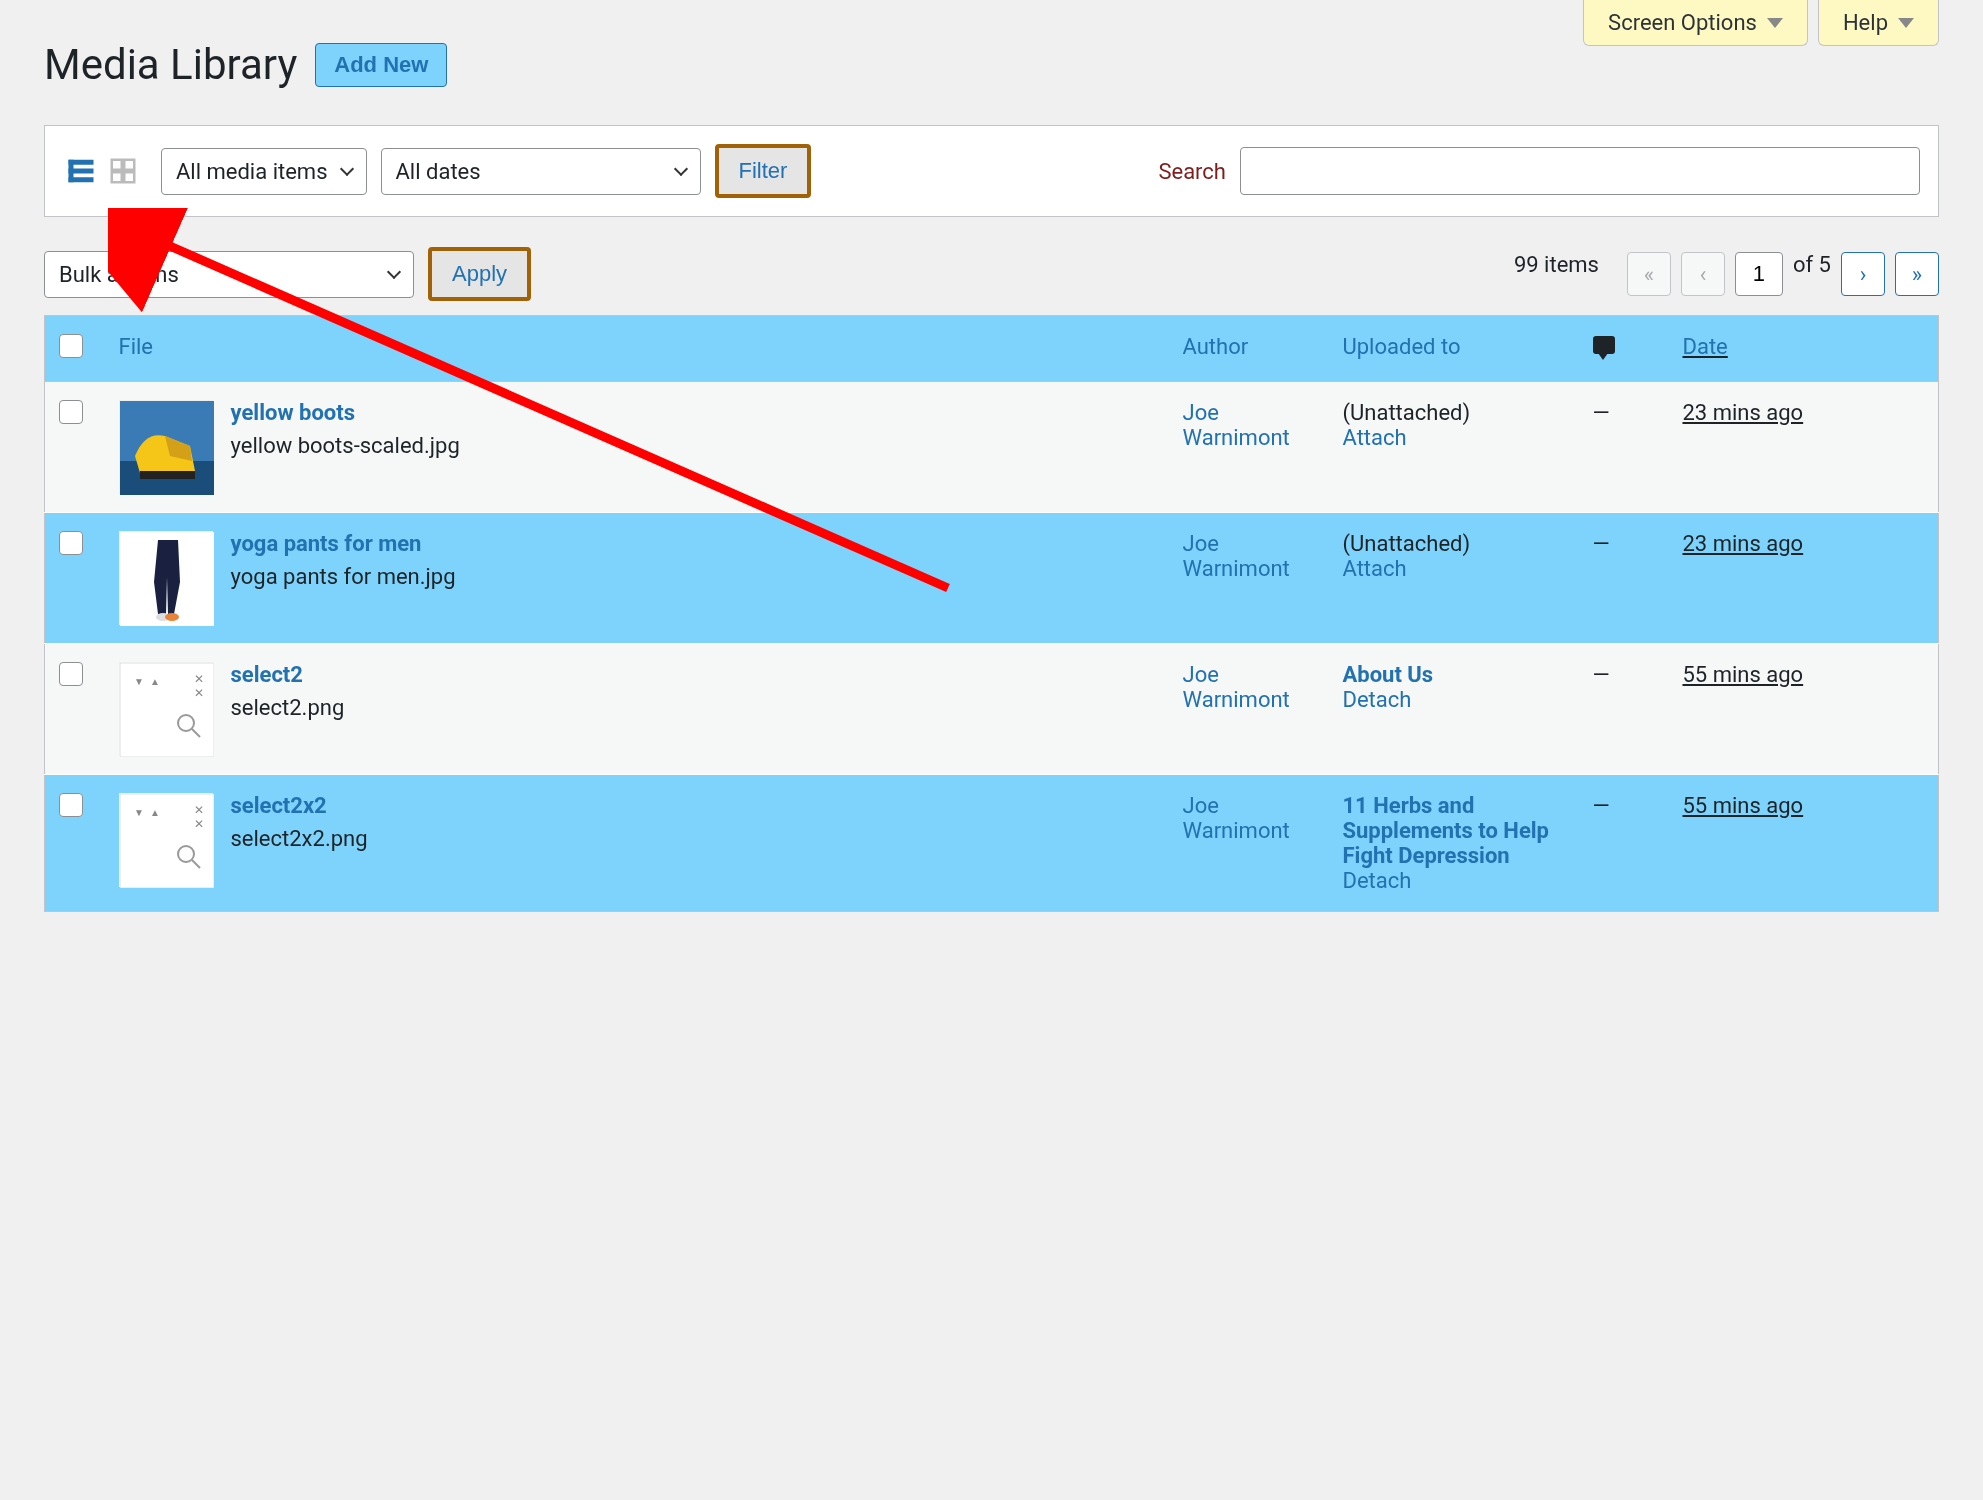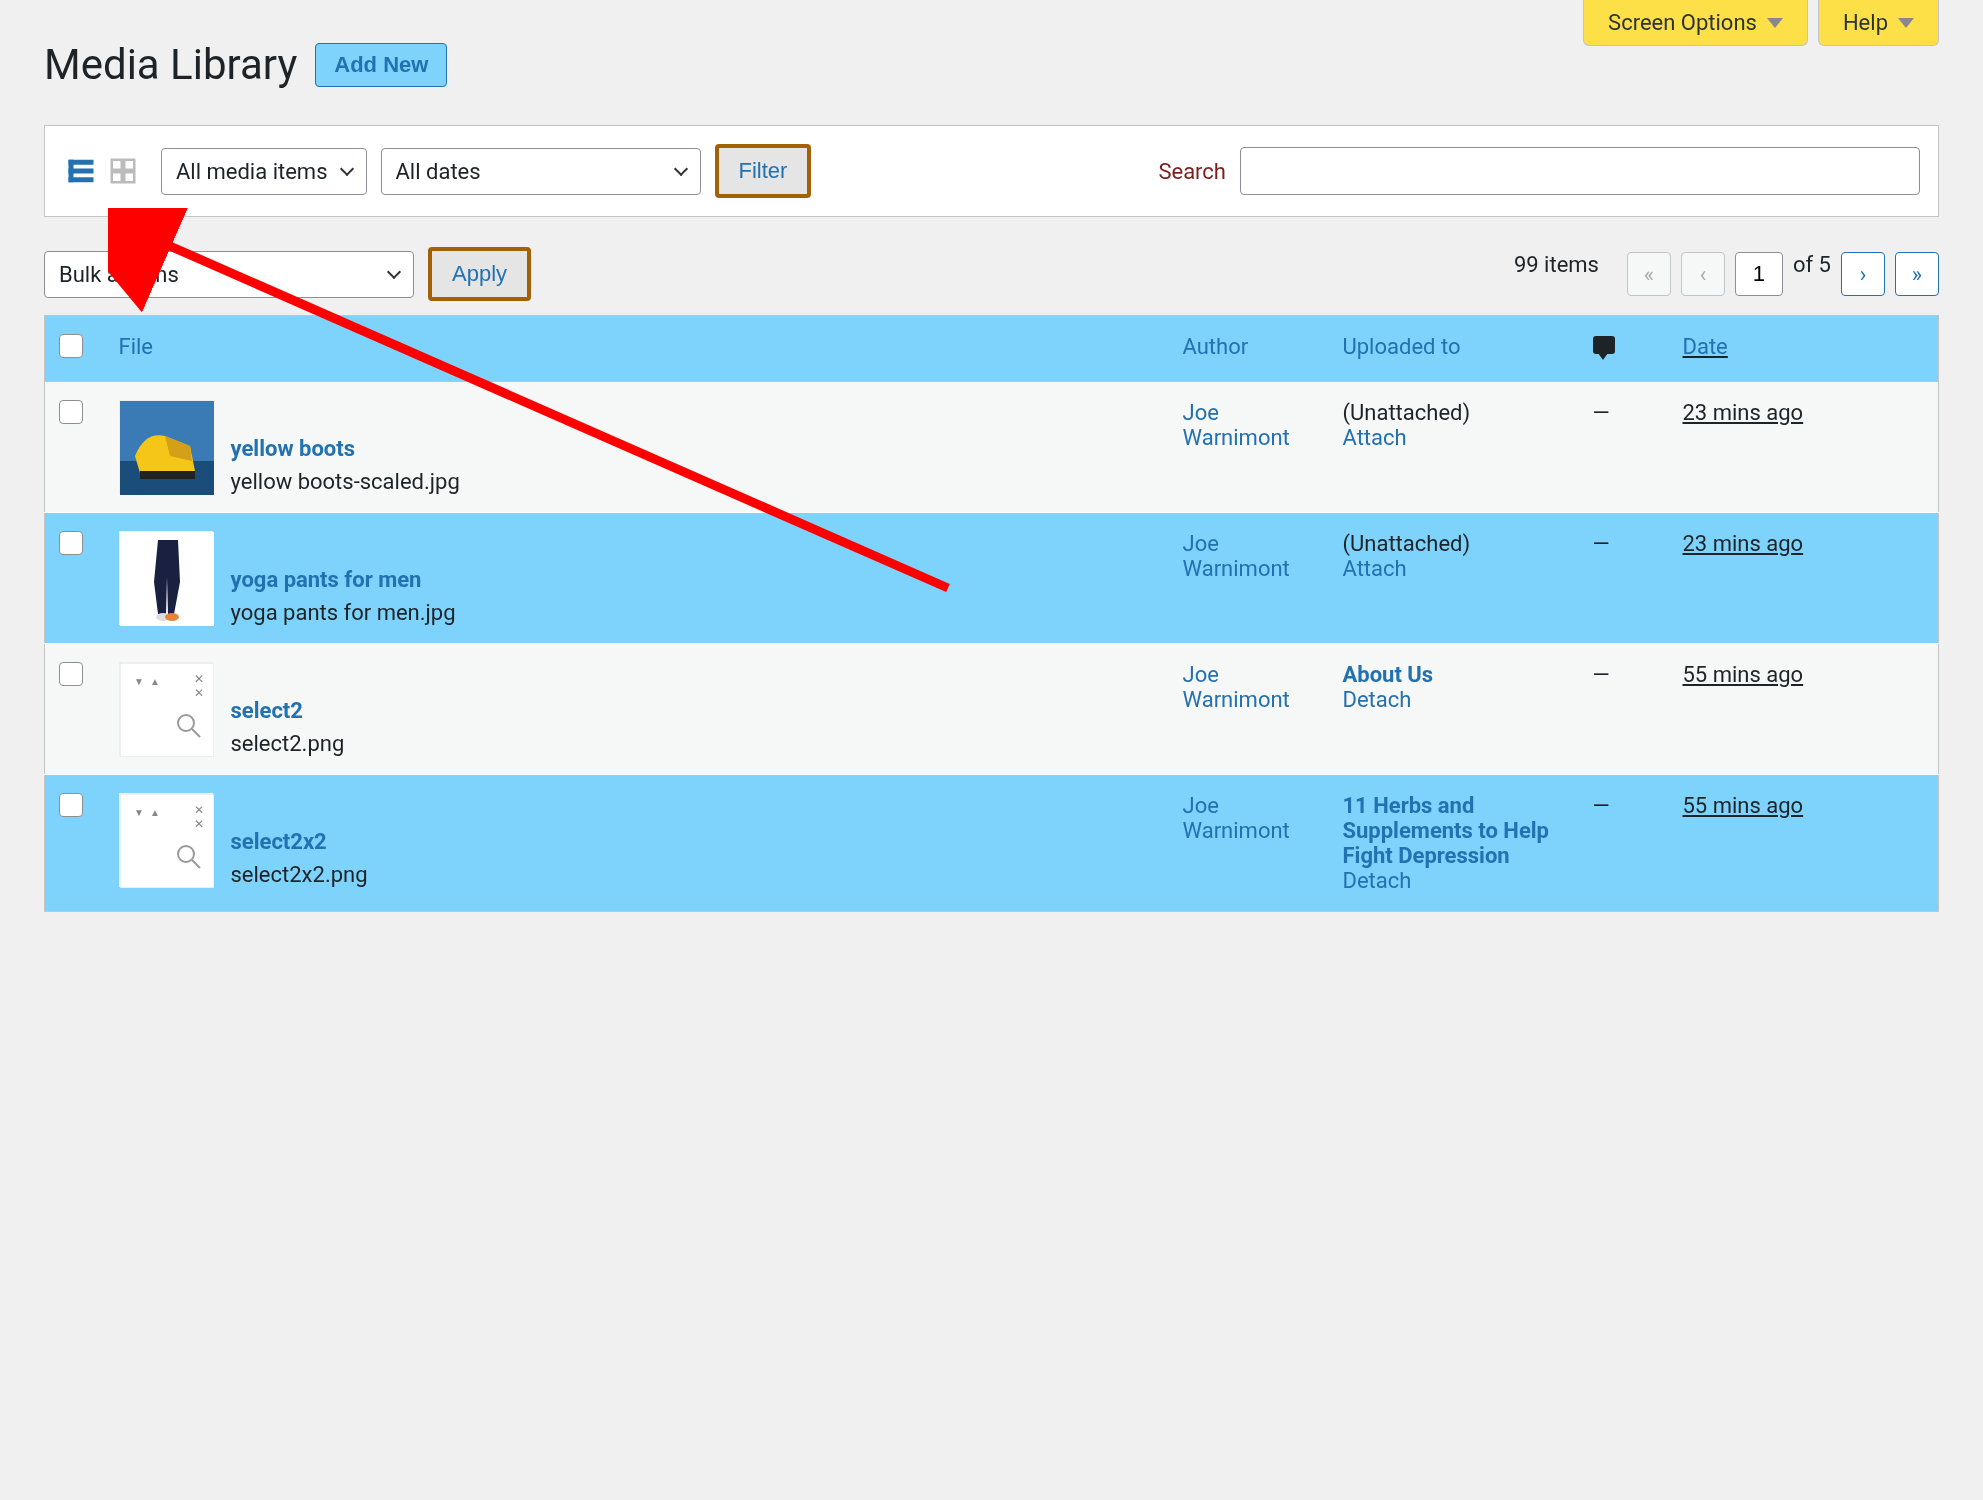--- a/index.html
+++ b/index.html
@@ -13,21 +13,21 @@
 
 
 .top-right {
   position: absolute;
   top: 0;
   right: 44px;
   display: flex;
   gap: 10px;
 }
 .top-right .btn {
-  background: #fde047;
+  background: #fef9c3;
   border: 1px solid #c3c4c7;
   border-top: none;
   border-radius: 0 0 6px 6px;
   padding: 10px 24px;
   font-size: 22px;
   color: #2c3338;
   display: flex;
   align-items: center;
   gap: 10px;
   cursor: pointer;
@@ -183,21 +183,21 @@
   background:#fff;
   cursor:pointer;
 }
 .thumb {
   width:94px;height:94px;
   background:#fff;
   border:1px solid #eee;
   display:inline-block;
   vertical-align:top;
 }
-.file-col { display:flex; gap:18px; align-items:flex-end;}
+.file-col { display:flex; gap:18px; align-items:flex-start;}
 .file-info .title { color:#2271b1; font-weight:700; display:block; margin-bottom:8px; cursor:pointer;}
 .file-info .fname { color:#1d2327; }
 .link { color:#2271b1; cursor:pointer;}
 .bold-link { color:#2271b1; font-weight:700; cursor:pointer;}
 .dash { color:#1d2327;}
 .col-author { width:160px;}
 .col-uploaded { width:250px;}
 .col-comments { width:90px;}
 .col-date { width:270px;text-decoration:underline;}
 

